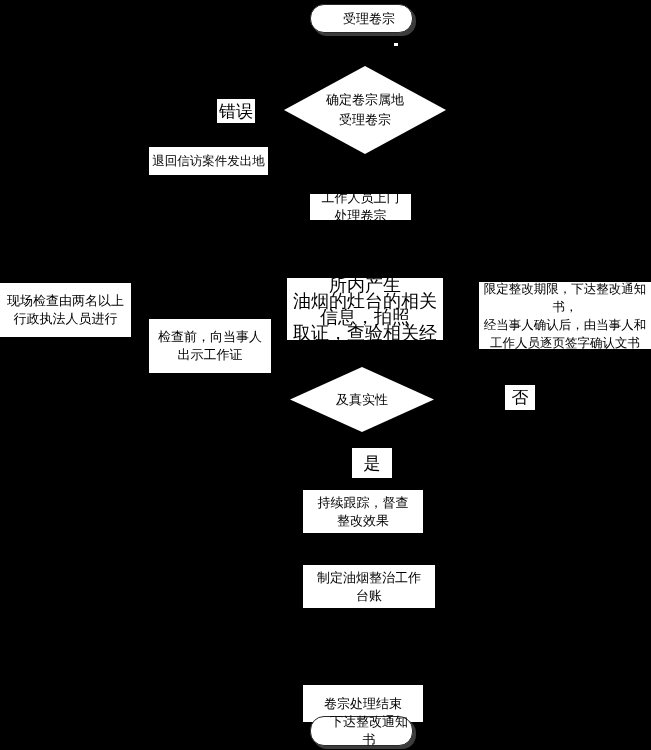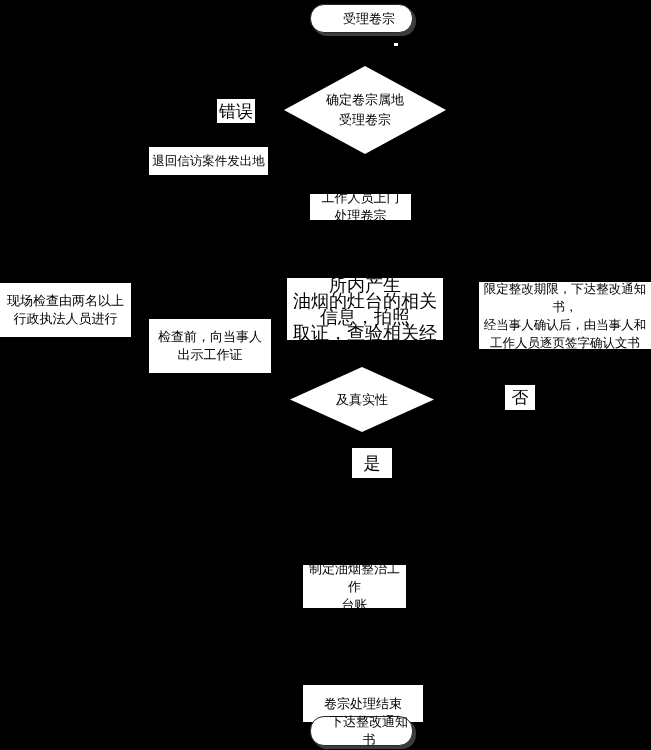--- a/index.html
+++ b/index.html
@@ -120,23 +120,27 @@
   </div>
 
   <div class="node tag" style="left:505px; top:385px; width:30px; height:25px;">
     <span class="lbl">否</span>
   </div>
 
   <div class="node tag" style="left:352px; top:448px; width:40px; height:30px;">
     <span class="lbl">是</span>
   </div>
 
+  <div class="node rect" style="left:303px; top:490px; width:120px; height:43px;">
+    <span class="lbl">持续跟踪，督查
+整改效果</span>
+  </div>
 
 
-  <div class="node rect" style="left:303px; top:565px; width:103px; height:43px;">
+  <div class="node rect" style="left:303px; top:565px; width:132px; height:43px;">
     <span class="lbl">制定油烟整治工作
 台账</span>
   </div>
 
   <div class="node rect" style="left:303px; top:645px; width:120px; height:37px;margin-top:40px;">
     <span class="lbl">卷宗处理结束</span>
   </div>
 
   <div class="node rounded" style="left:310px; top:716px; width:103px; height:30px;">
     <span class="lbl">下达整改通知书</span>

